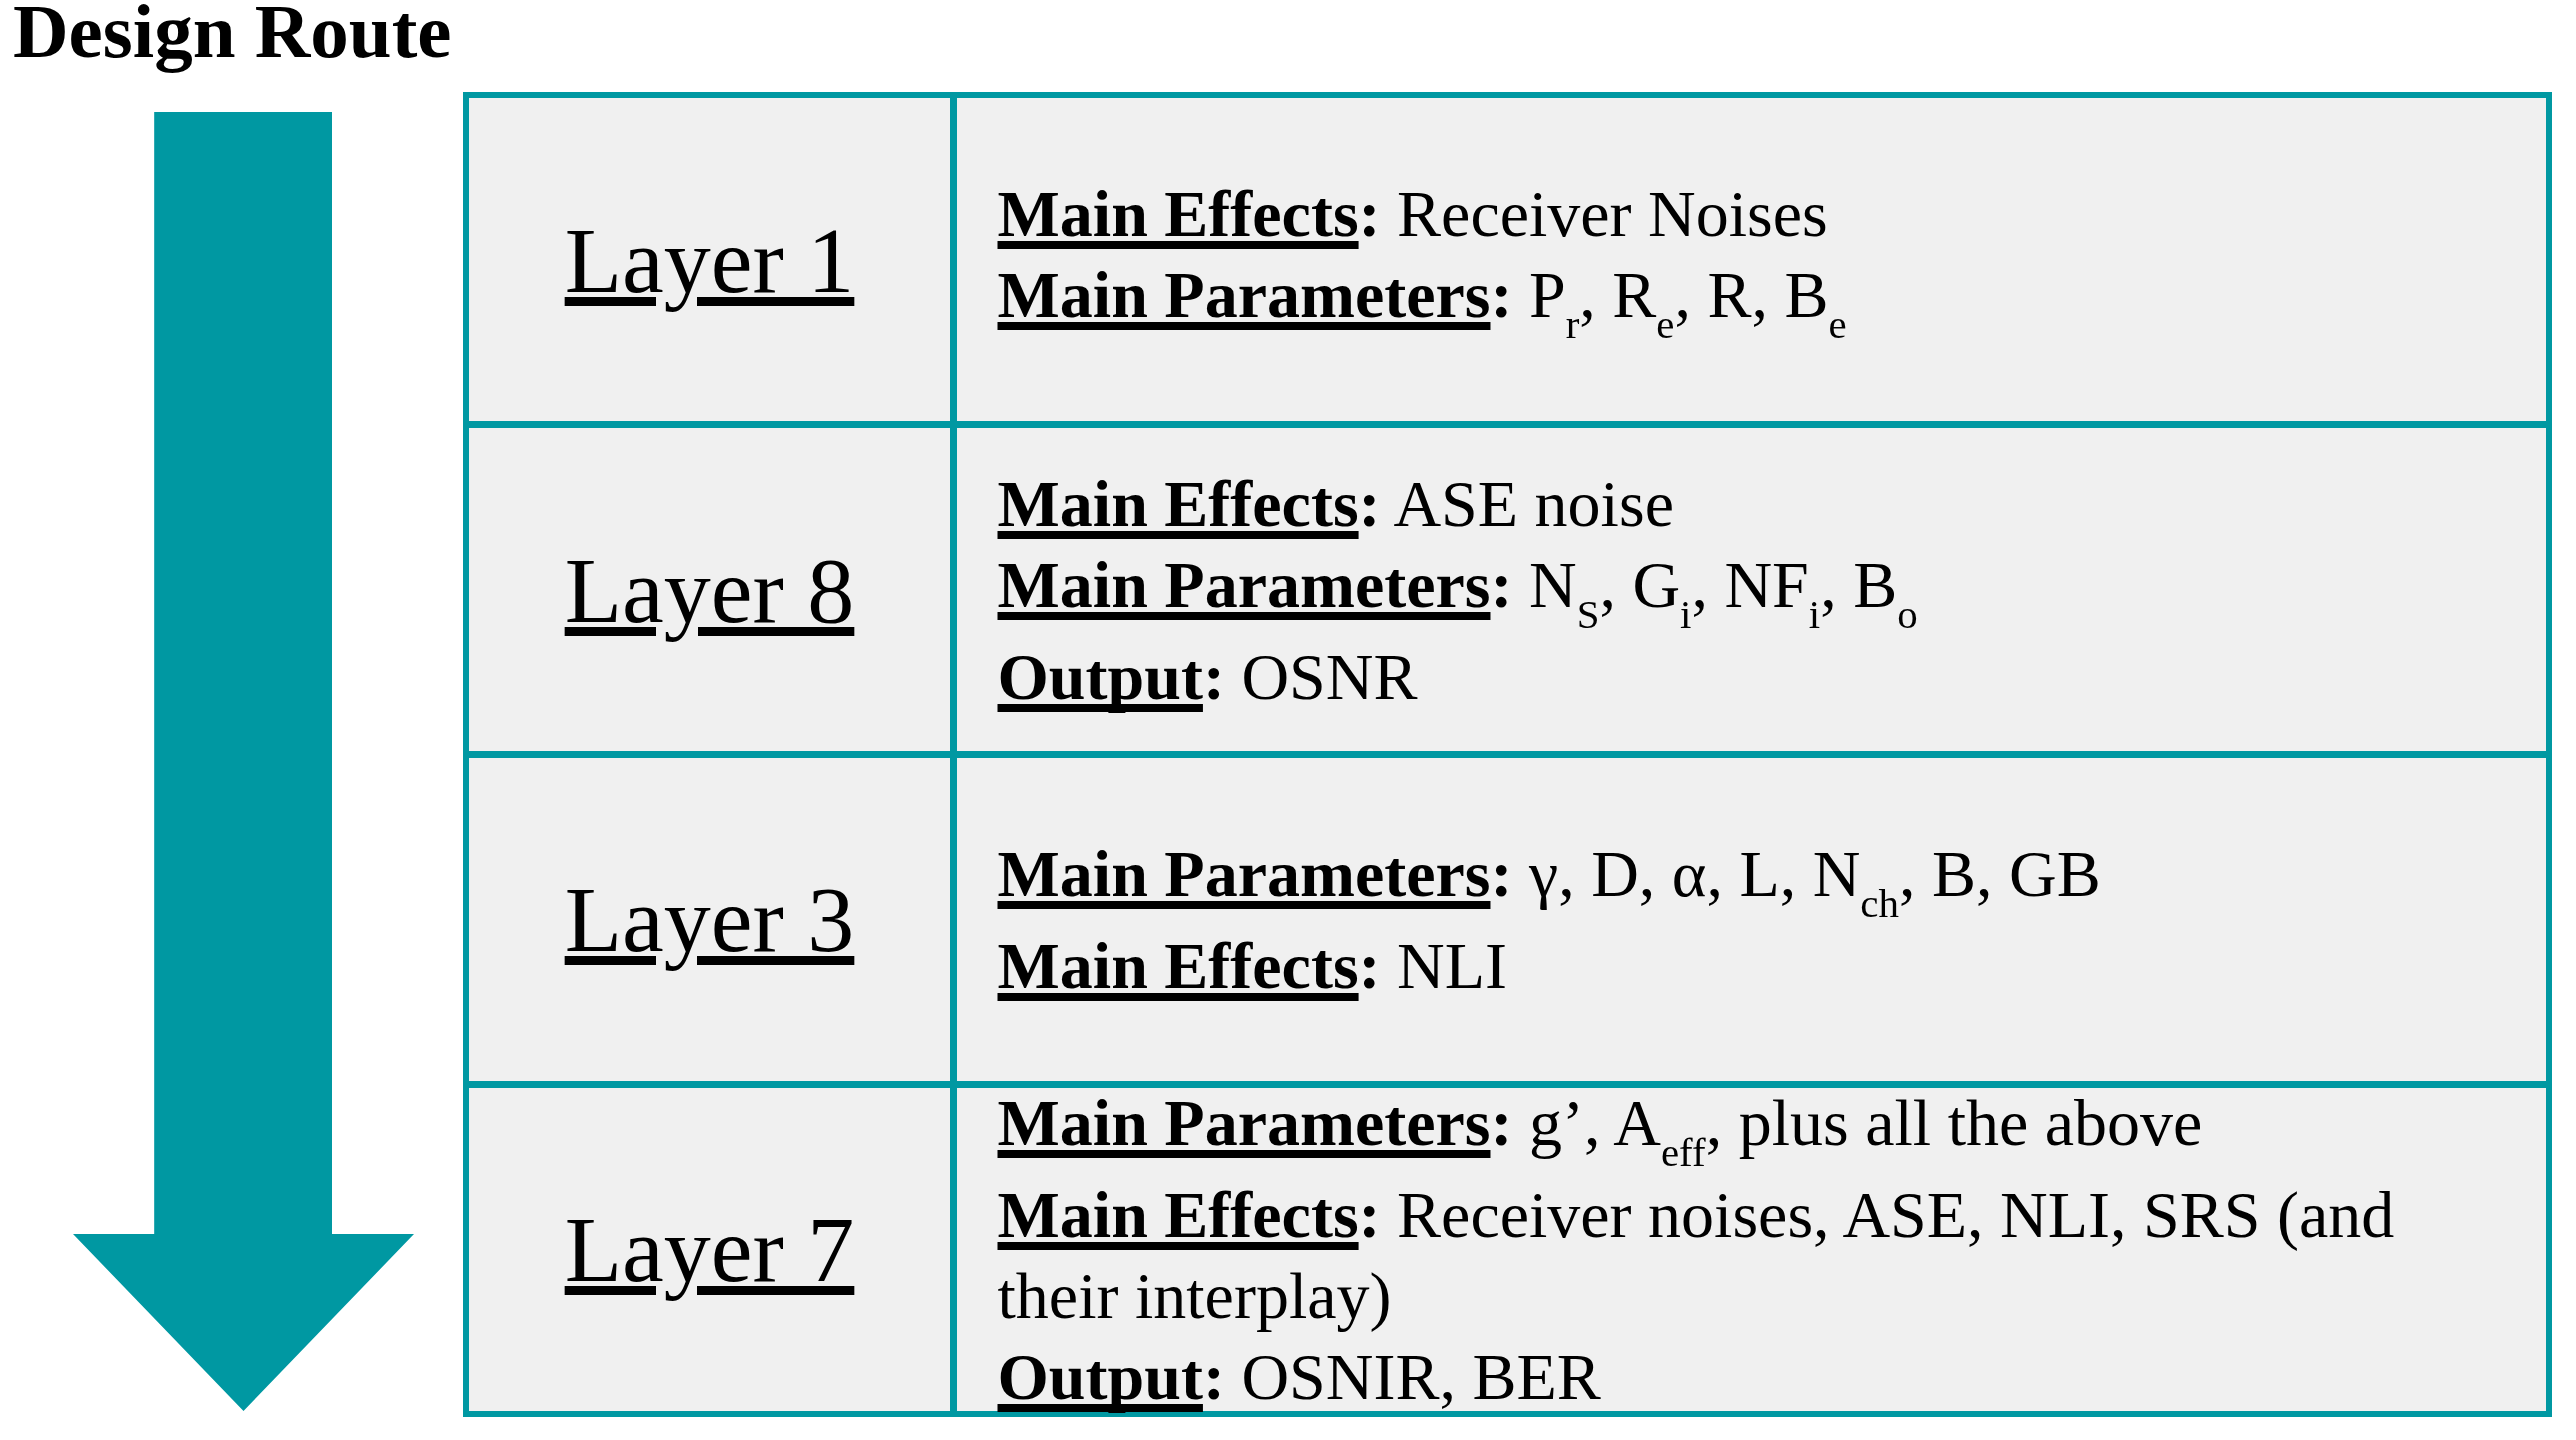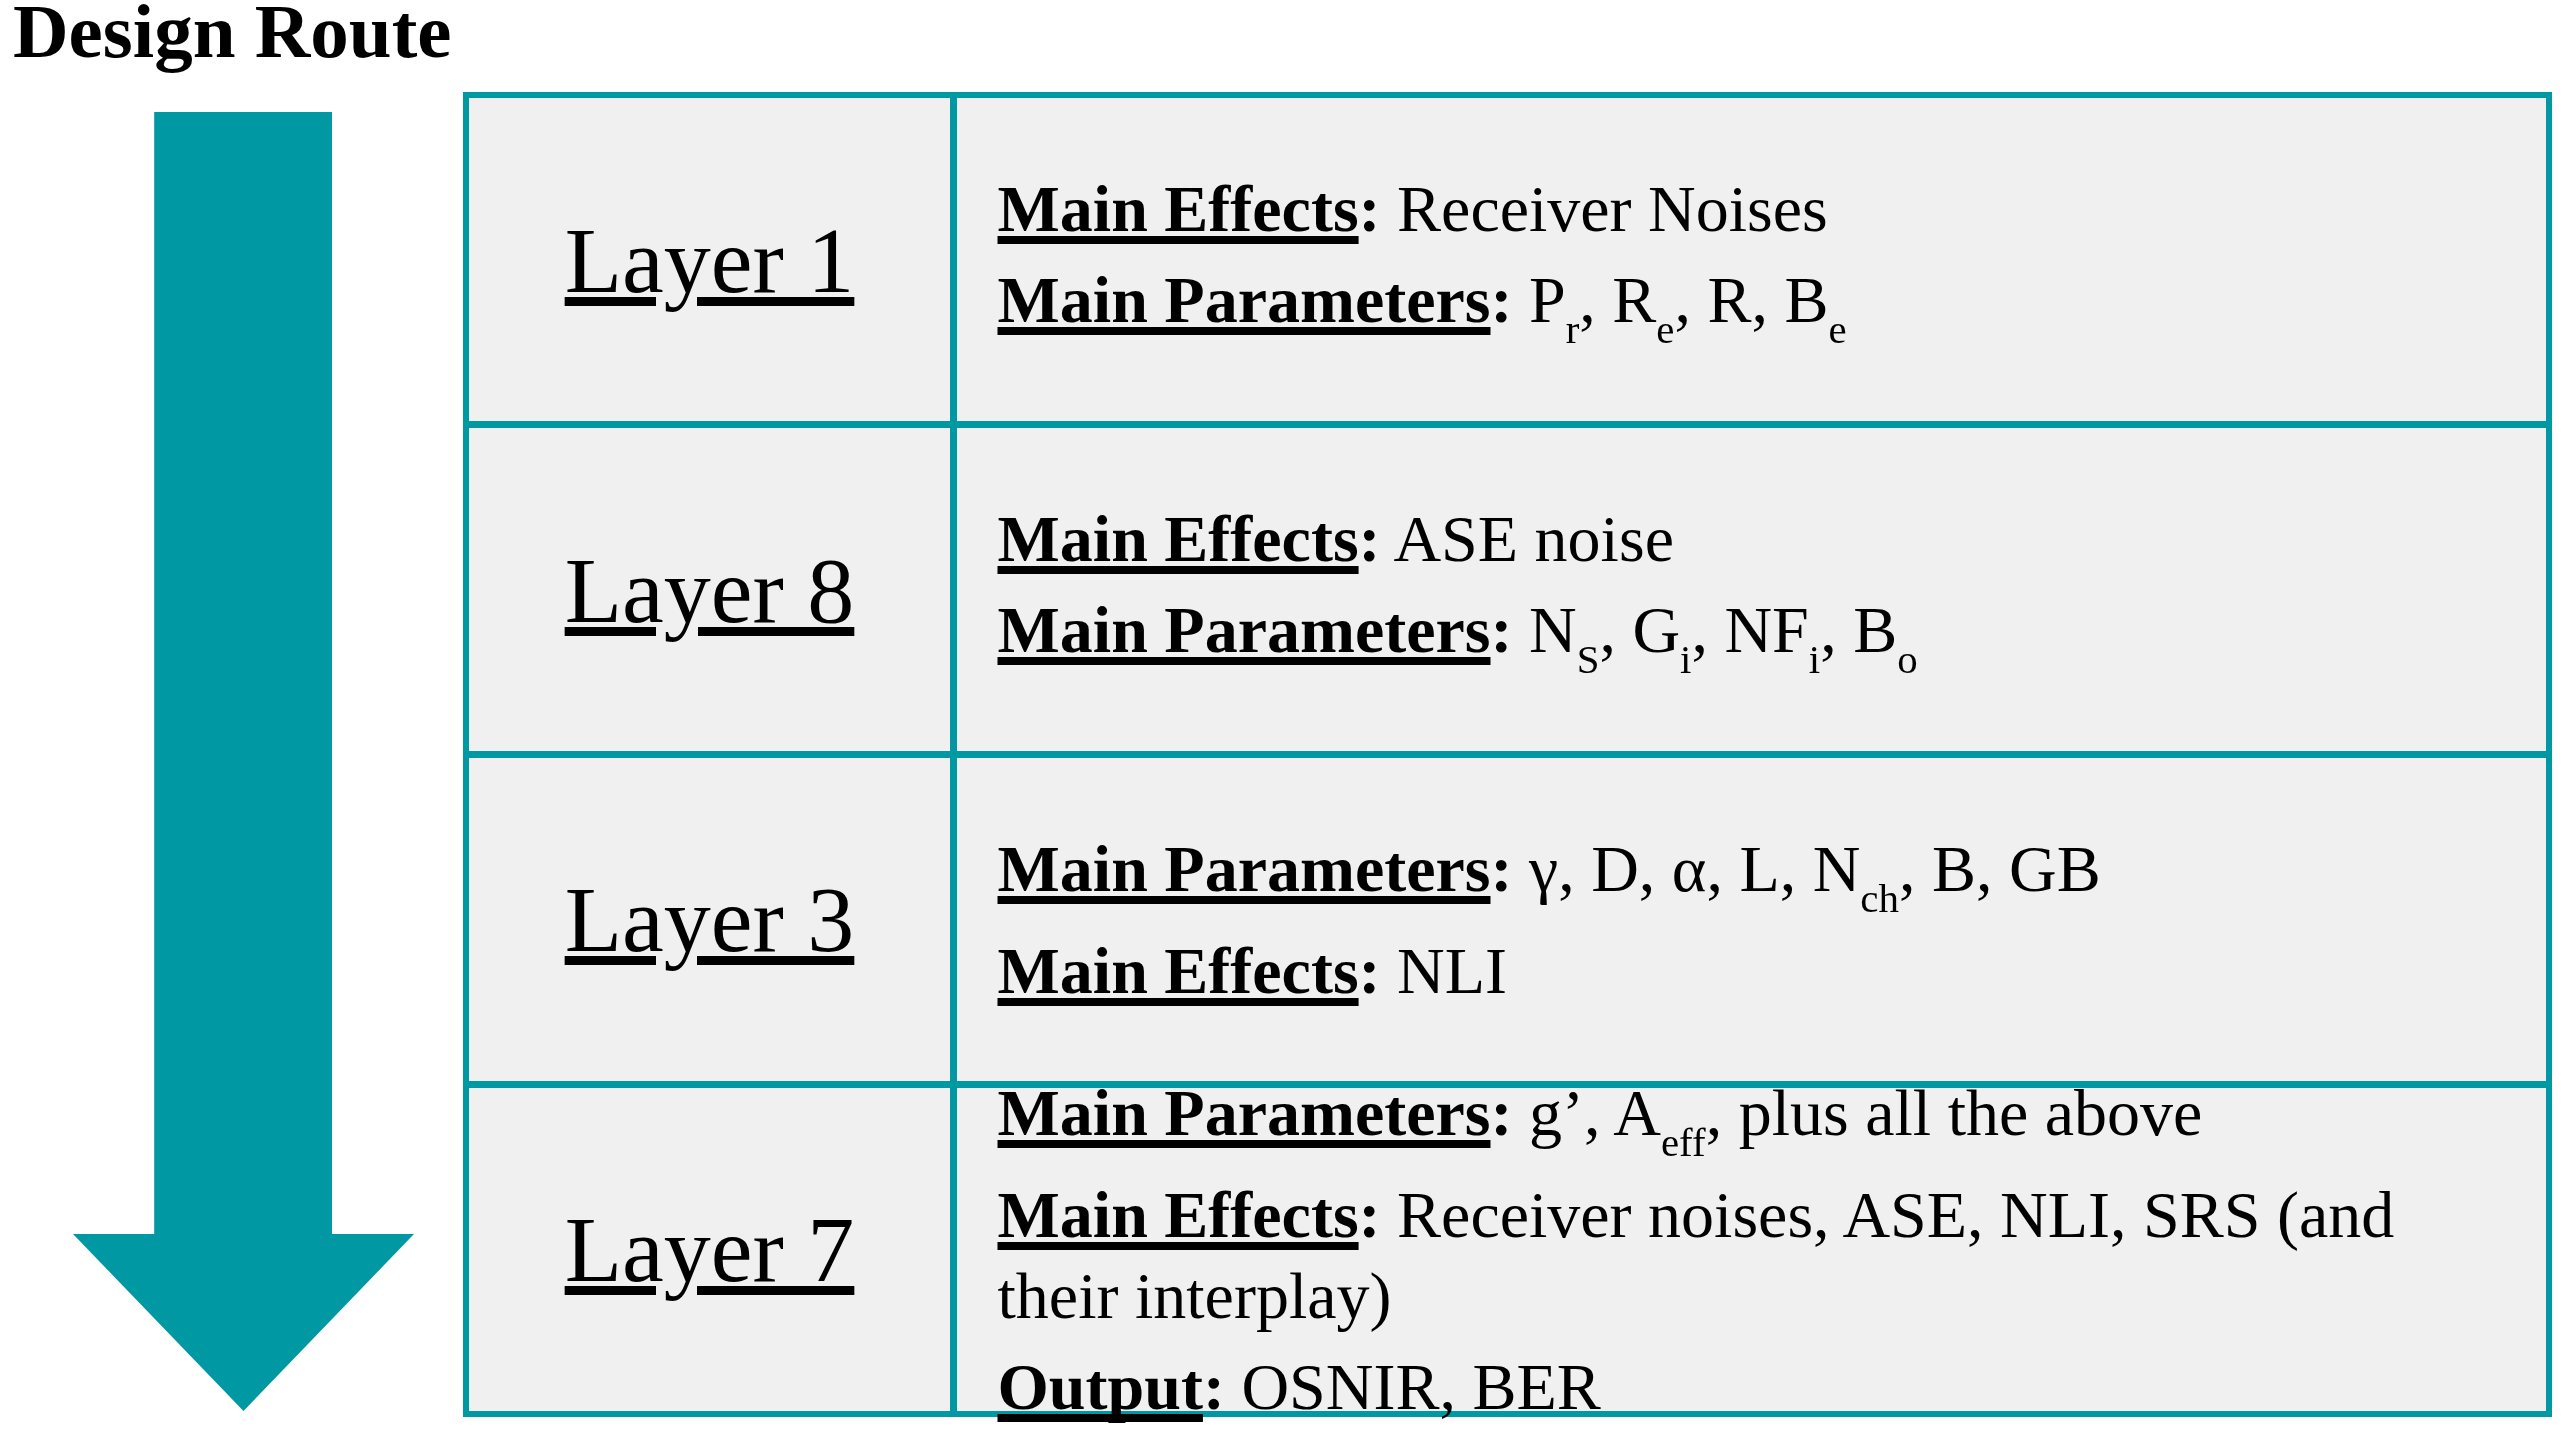--- a/index.html
+++ b/index.html
@@ -45,21 +45,20 @@
     line-height: 1;
     text-decoration: underline;
   }
   .text-cell {
     display: flex;
     flex-direction: column;
     justify-content: center;
     padding: 0 49px 0 41px;
     font-size: 66px;
     line-height: 81px;
-    gap: 10px;
   }
   .line { margin: 0; }
   .lbl {
     font-weight: bold;
     text-decoration: underline;
     text-decoration-thickness: 8px;
     text-underline-offset: 4.9px;
     text-decoration-skip-ink: none;
   }
   .colon { font-weight: bold; }
@@ -78,20 +77,21 @@
 <div class="tbl">
     <div class="cell layer-cell">Layer 1</div>
     <div class="cell text-cell">
       <div class="line"><span class="lbl">Main Effects</span><span class="colon">:</span> <span>Receiver Noises</span></div>
       <div class="line"><span class="lbl">Main Parameters</span><span class="colon">:</span> <span>P</span><span class="sb">r</span><span>, R</span><span class="sb">e</span><span>, R, B</span><span class="sb">e</span></div>
     </div>
     <div class="cell layer-cell">Layer 8</div>
     <div class="cell text-cell">
       <div class="line"><span class="lbl">Main Effects</span><span class="colon">:</span> <span>ASE noise</span></div>
       <div class="line"><span class="lbl">Main Parameters</span><span class="colon">:</span> <span>N</span><span class="sb">S</span><span>, G</span><span class="sb">i</span><span>, NF</span><span class="sb">i</span><span>, B</span><span class="sb">o</span></div>
+      <div class="line"><span class="lbl">Output</span><span class="colon">:</span> <span>OSNR</span></div>
     </div>
     <div class="cell layer-cell">Layer 3</div>
     <div class="cell text-cell">
       <div class="line"><span class="lbl">Main Parameters</span><span class="colon">:</span> <span>γ, D, α, L, N</span><span class="sb">ch</span><span>, B, GB</span></div>
       <div class="line"><span class="lbl">Main Effects</span><span class="colon">:</span> <span>NLI</span></div>
     </div>
     <div class="cell layer-cell">Layer 7</div>
     <div class="cell text-cell">
       <div class="line"><span class="lbl">Main Parameters</span><span class="colon">:</span> <span>g’, A</span><span class="sb">eff</span><span>, plus all the above</span></div>
       <div class="line"><span class="lbl">Main Effects</span><span class="colon">:</span> <span>Receiver noises, ASE, NLI, SRS (and their interplay)</span></div>

